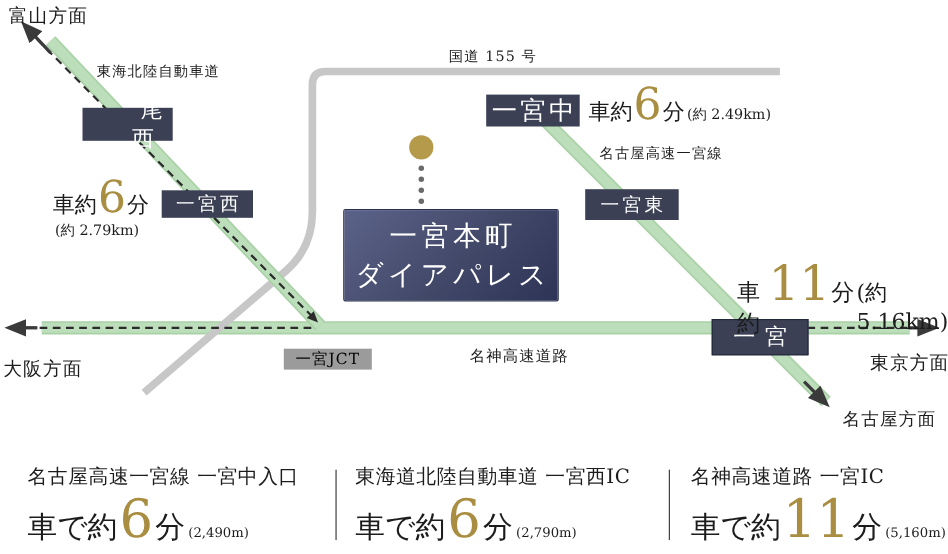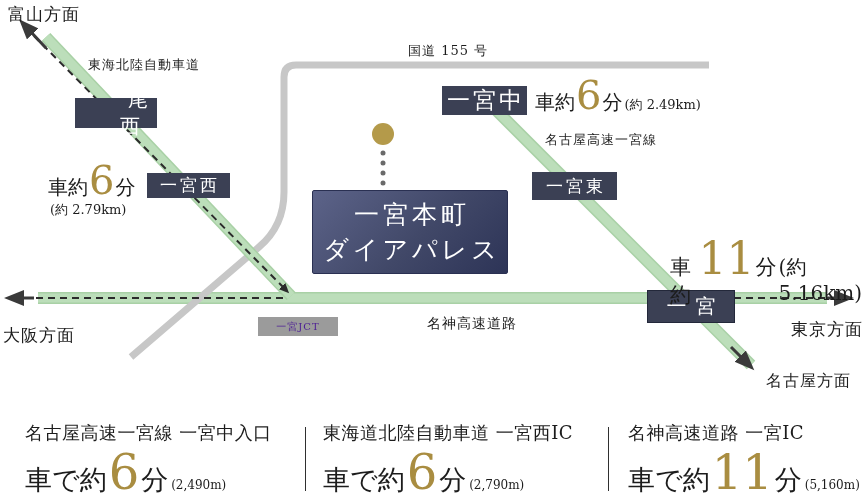--- a/index.html
+++ b/index.html
@@ -15,23 +15,23 @@
   .dir-label{font-size:17px;letter-spacing:1px;}
   .road-label{font-size:13px;letter-spacing:1px;}
 
   
   .ic-box{
     position:absolute;background:#3b4054;color:#ffffff;
     display:flex;align-items:center;justify-content:center;
     font-family:"DejaVu Serif","Liberation Serif",serif;
   }
   .jct-box{
-    position:absolute;background:#9b9b9b;color:#4c1d95;
+    position:absolute;background:#9b9b9b;color:#000000;
     display:flex;align-items:center;justify-content:center;
-    font-size:10px;letter-spacing:1px;
+    font-size:14px;letter-spacing:1px;
   }
 
   
   .property-box{
     position:absolute;left:312px;top:190px;width:196px;height:84px;
     background:linear-gradient(135deg,#5c6389 0%,#414868 55%,#2d3457 100%);
     border:1px solid #2a3052;border-radius:2px;
     color:#ffffff;display:flex;flex-direction:column;align-items:center;justify-content:center;
     font-size:25px;letter-spacing:4px;line-height:1.4;text-indent:4px;
   }

